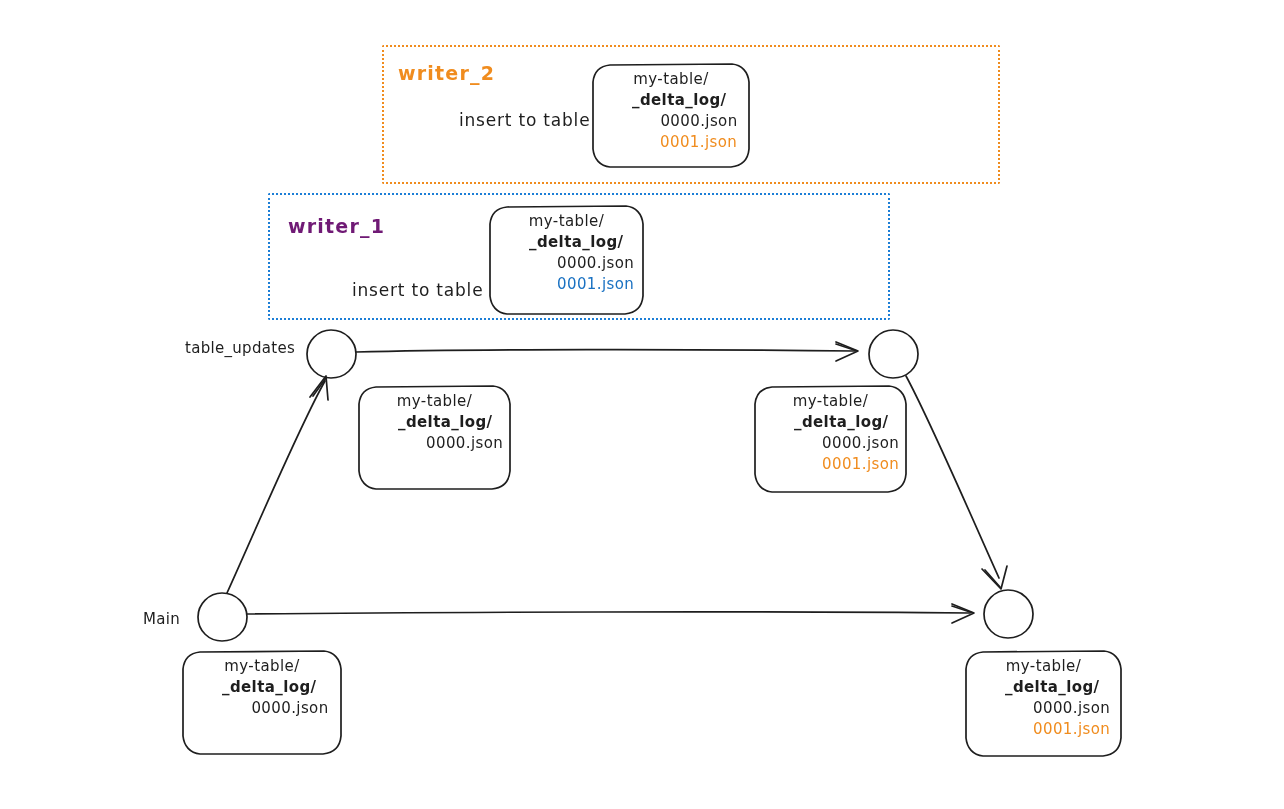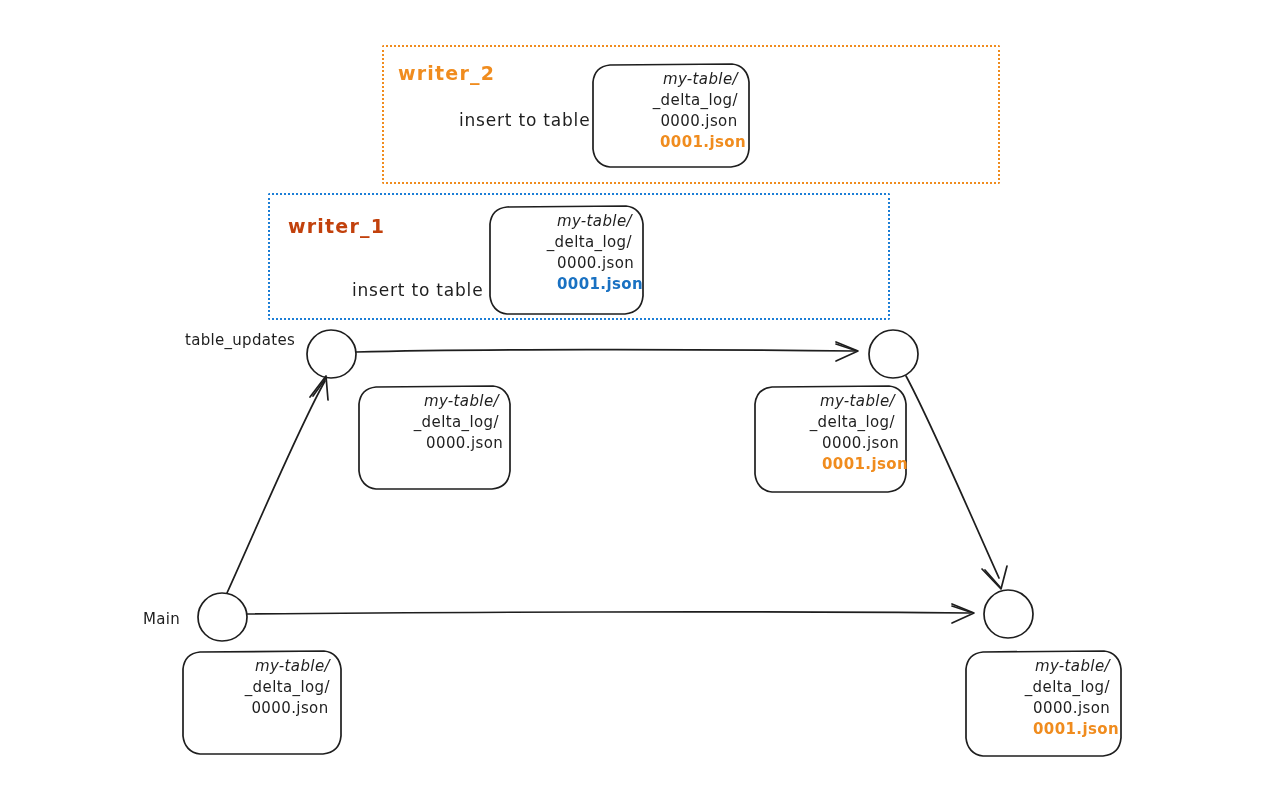--- a/index.html
+++ b/index.html
@@ -39,21 +39,21 @@
   .node-label {
     font-size: 15px;
     color: #1e1e1e;
   }
   .writer-title {
     font-size: 19px;
     font-weight: 700;
     letter-spacing: 1.2px;
   }
   .writer-title.orange { color: #f08c1e; }
-  .writer-title.blue   { color: #c2410c; }
+  .writer-title.blue   { color: #701a75; }
   .action-label {
     font-size: 17px;
     color: #1e1e1e;
     letter-spacing: 0.8px;
   }
   
   .filebox {
     position: absolute;
     box-sizing: border-box;
   }
@@ -70,24 +70,24 @@
     top: 6px;
     width: 100%;
     padding: 0 12px 0 10px;
     box-sizing: border-box;
     font-size: 15px;
     line-height: 21px;
     color: #1e1e1e;
     letter-spacing: 0.4px;
   }
   .fb-line { display: block; white-space: pre; }
-  .fb-l0 { text-align: right;  padding-left: 2px; font-style: italic; }
-  .fb-l1 { text-align: right;  padding-left: 30px; }
+  .fb-l0 { text-align: center;  padding-left: 2px; }
+  .fb-l1 { text-align: left;  padding-left: 30px; font-weight: bold; }
   .fb-l2 { text-align: center;  padding-left: 58px; }
-  .fb-l3 { text-align: center;  padding-left: 58px; font-weight: bold; }
+  .fb-l3 { text-align: left;  padding-left: 58px; }
   .fb-orange { color: #f08c1e; }
   .fb-blue   { color: #1971c2; }
   
   .group-frame {
     position: absolute;
     box-sizing: border-box;
     border-style: dotted;
     border-width: 2.5px;
     border-radius: 2px;
     background: transparent;
@@ -175,21 +175,21 @@
                L18,109 C8,108 2,101 1,91 L1,19 C2,9 8,3 18,2 Z" fill="none" stroke="#1e1e1e" stroke-width="1.7" stroke-linecap="round" stroke-linejoin="round"></path>
     </svg>
     <div class="fb-text">
       <span class="fb-line fb-l0">my-table/</span>
       <span class="fb-line fb-l1">_delta_log/</span>
       <span class="fb-line fb-l2">0000.json</span>
       <span class="fb-line fb-l3 fb-blue">0001.json</span>
     </div>
   </div>
 
-  <div class="lbl node-label" style="left:185px; top:331px;">table_updates</div>
+  <div class="lbl node-label" style="left:185px; top:339px;">table_updates</div>
 
   <div class="lbl node-label" style="left:143px; top:610px;">Main</div>
 
   <div class="filebox" style="left:358px; top:385px; width:153px; height:105px;">
     <svg class="fb-svg" viewBox="0 0 153 105" xmlns="http://www.w3.org/2000/svg">
       <path d="M18,2 L135,1 C145,2 151,9 152,19 L152,86 C151,97 144,103 134,104
                L18,104 C8,103 2,96 1,86 L1,19 C2,9 8,3 18,2 Z" fill="none" stroke="#1e1e1e" stroke-width="1.7" stroke-linecap="round" stroke-linejoin="round"></path>
     </svg>
     <div class="fb-text">
       <span class="fb-line fb-l0">my-table/</span>

